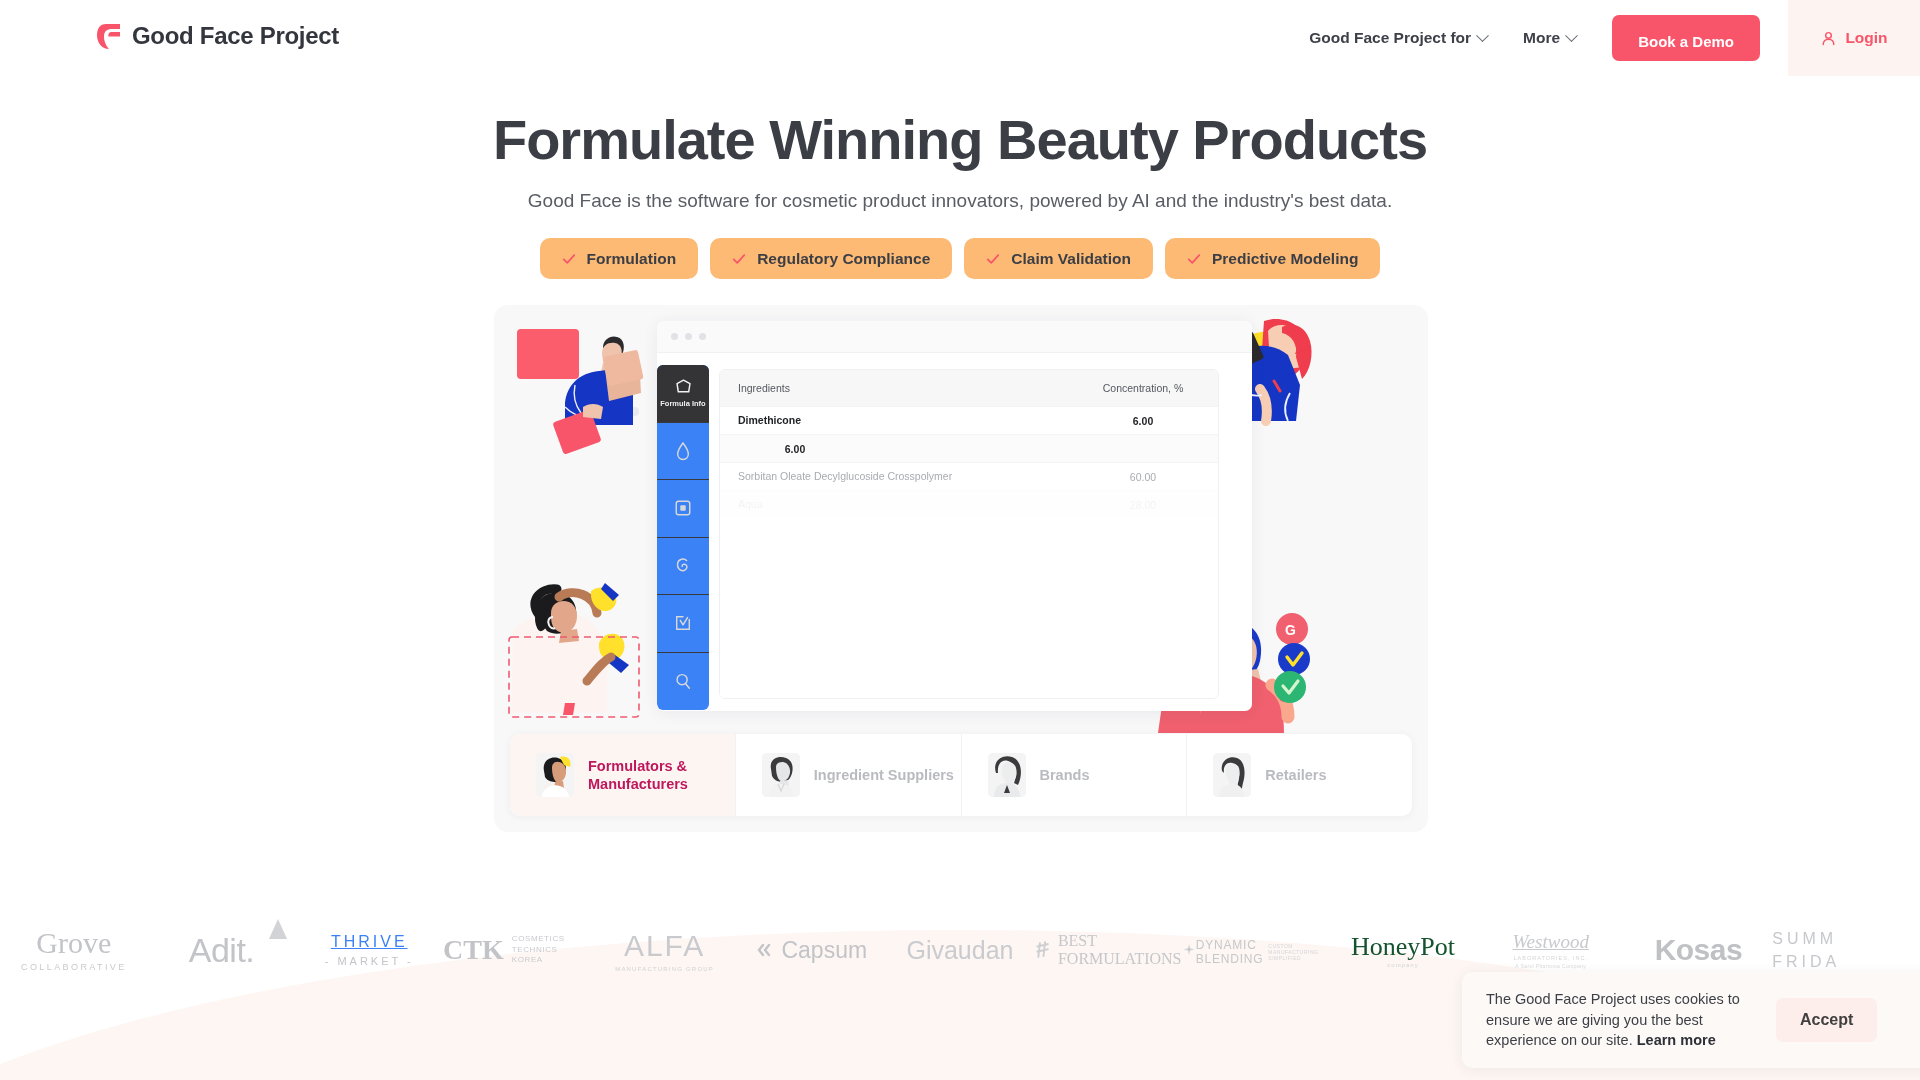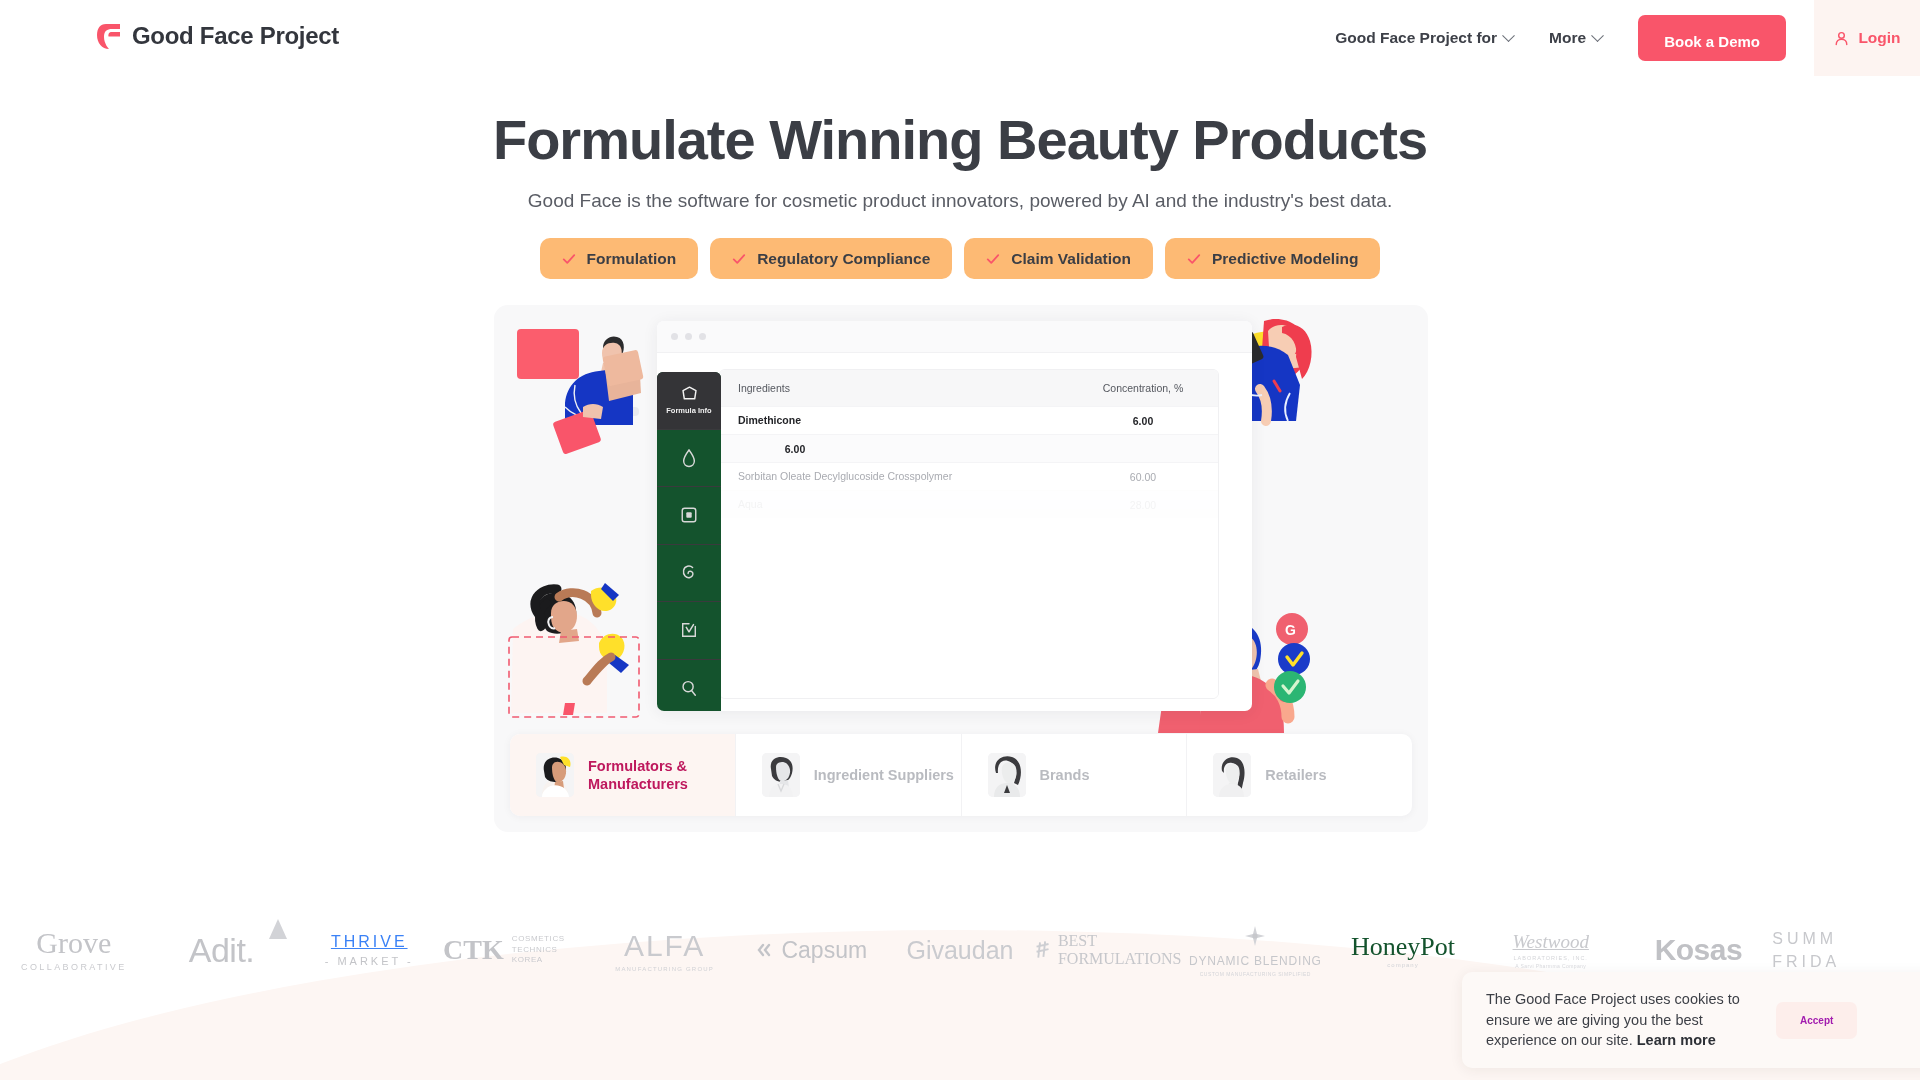--- a/index.html
+++ b/index.html
@@ -84,21 +84,21 @@
     border-radius: 7px;
     padding: 4px 26px;
     height: 46px;
     line-height: 46px;
     cursor: pointer;
     white-space: nowrap;
   }
   .btn-login {
     background: #fdf4f1;
     height: 76px;
-    width: 106px;
+    width: 132px;
     display: flex; align-items: center; justify-content: center;
     gap: 8px;
     cursor: pointer;
     margin-left: 28px;
   }
   .btn-login .lbl {
     font-size: 15.5px; font-weight: 700; color: #f9556a;
   }
 
   
@@ -167,23 +167,23 @@
     height: 32px;
     background: #fafafb;
     display: flex; align-items: center;
     padding-left: 14px; gap: 7px;
     border-bottom: 1px solid #f1f1f3;
   }
   .dot { width: 7px; height: 7px; border-radius: 50%; background: #e2e2e6; }
 
   .sidebar {
     position: absolute;
-    left: 0; top: 51px;
-    width: 64px; height: 345px;
-    background: #14532d;
+    left: 0; top: 44px;
+    width: 52px; height: 345px;
+    background: #3b82f6;
     border-radius: 6px;
     z-index: 8;
     display: flex; flex-direction: column;
   }
   .side-item {
     height: 58px;
     display: flex; flex-direction: column;
     align-items: center; justify-content: center;
     gap: 3px;
     cursor: pointer;
@@ -299,21 +299,21 @@
   .lg-ctk { gap: 8px; }
   .lg-ctk .mk { font-size: 28px; font-weight: 700; color: #c3c4c8; font-family: "Liberation Serif", serif;}
   .lg-ctk .tx { font-size: 8px; line-height: 1.35; letter-spacing: 0.6px; color: #c9cace; }
   .lg-alfa { flex-direction: column; }
   .lg-alfa .a { font-size: 30px; letter-spacing: 2px; color: #c9cace; }
   .lg-alfa .b { font-size: 6px; letter-spacing: 1.2px; color: #d0d1d5; margin-top: 3px; }
   .lg-capsum { gap: 8px; font-size: 23px; color: #c3c4c8; }
   .lg-givaudan { font-size: 25px; color: #cacbcf; }
   .lg-best { gap: 7px; }
   .lg-best .tx { font-size: 16px; line-height: 1.15; color: #c6c7cb; font-family: "Liberation Serif", serif;}
-  .lg-dyn { flex-direction: column; }
+  .lg-dyn { flex-direction: row; }
   .lg-dyn .a { font-size: 12px; letter-spacing: 0.8px; color: #c6c7cb; margin-top:4px;}
   .lg-dyn .b { font-size: 5px; letter-spacing: 0.5px; color: #d4d5d9; margin-top: 3px; }
   .lg-honey { flex-direction: column; }
   .lg-honey .a { font-family: "Liberation Serif", serif; font-size: 26px; color: #14532d; }
   .lg-honey .b { font-size: 6px; letter-spacing: 1px; color: #d2d3d7; }
   .lg-west { flex-direction: column; }
   .lg-west .a { font-family: "Liberation Serif", serif; font-style: italic; font-size: 19px; color: #c8c9cd; text-decoration: underline; }
   .lg-west .b { font-size: 5.5px; letter-spacing: 1px; color: #d4d5d9; margin-top: 2px; }
   .lg-west .c { font-size: 5px; letter-spacing: 0.4px; color: #d9dade; margin-top: 2px; }
   .lg-kosas { font-size: 30px; font-weight: 700; color: #c0c1c5; letter-spacing: -0.5px;}
@@ -337,22 +337,22 @@
     font-size: 14.5px;
     line-height: 1.42;
     color: #3c3f46;
   }
   .cookie-txt .learn { font-weight: 700; color: #2d3036; cursor: pointer; }
   .cookie-btn {
     margin-left: 22px;
     background: #fdeeeb;
     border: none;
     border-radius: 7px;
-    color: #a21caf;
-    font-size: 10px;
+    color: #404040;
+    font-size: 16px;
     font-weight: 700;
     padding: 13px 24px;
     cursor: pointer;
     font-family: "Liberation Sans", sans-serif;
   }
 </style>
 </head>
 <body>
 
 <div id="page">

